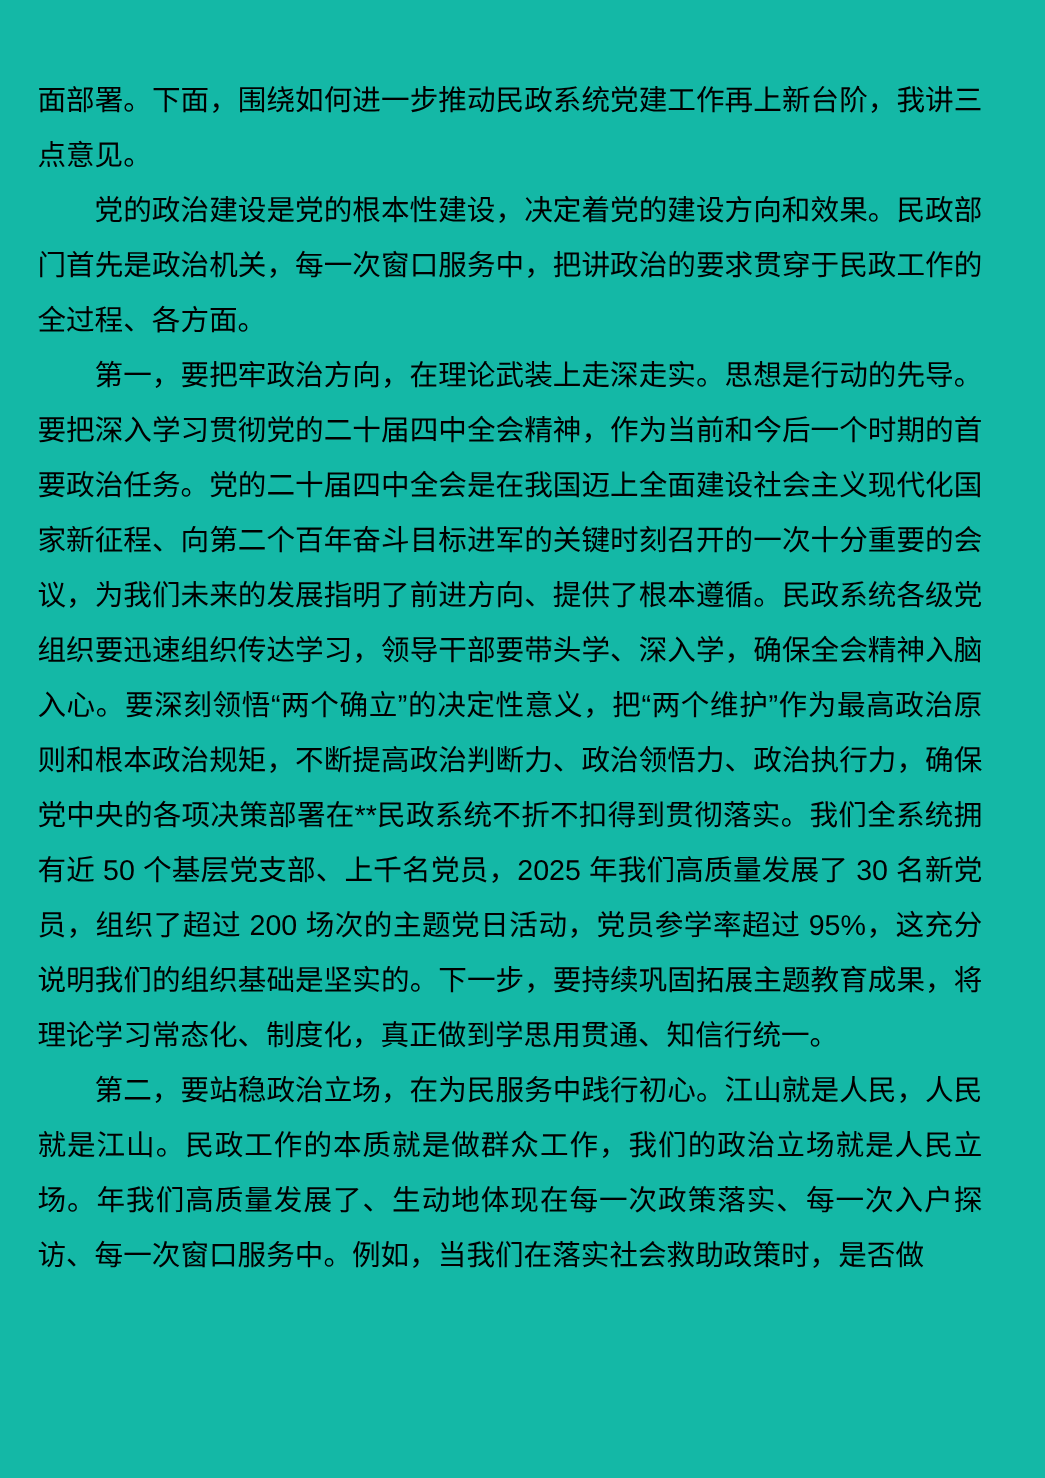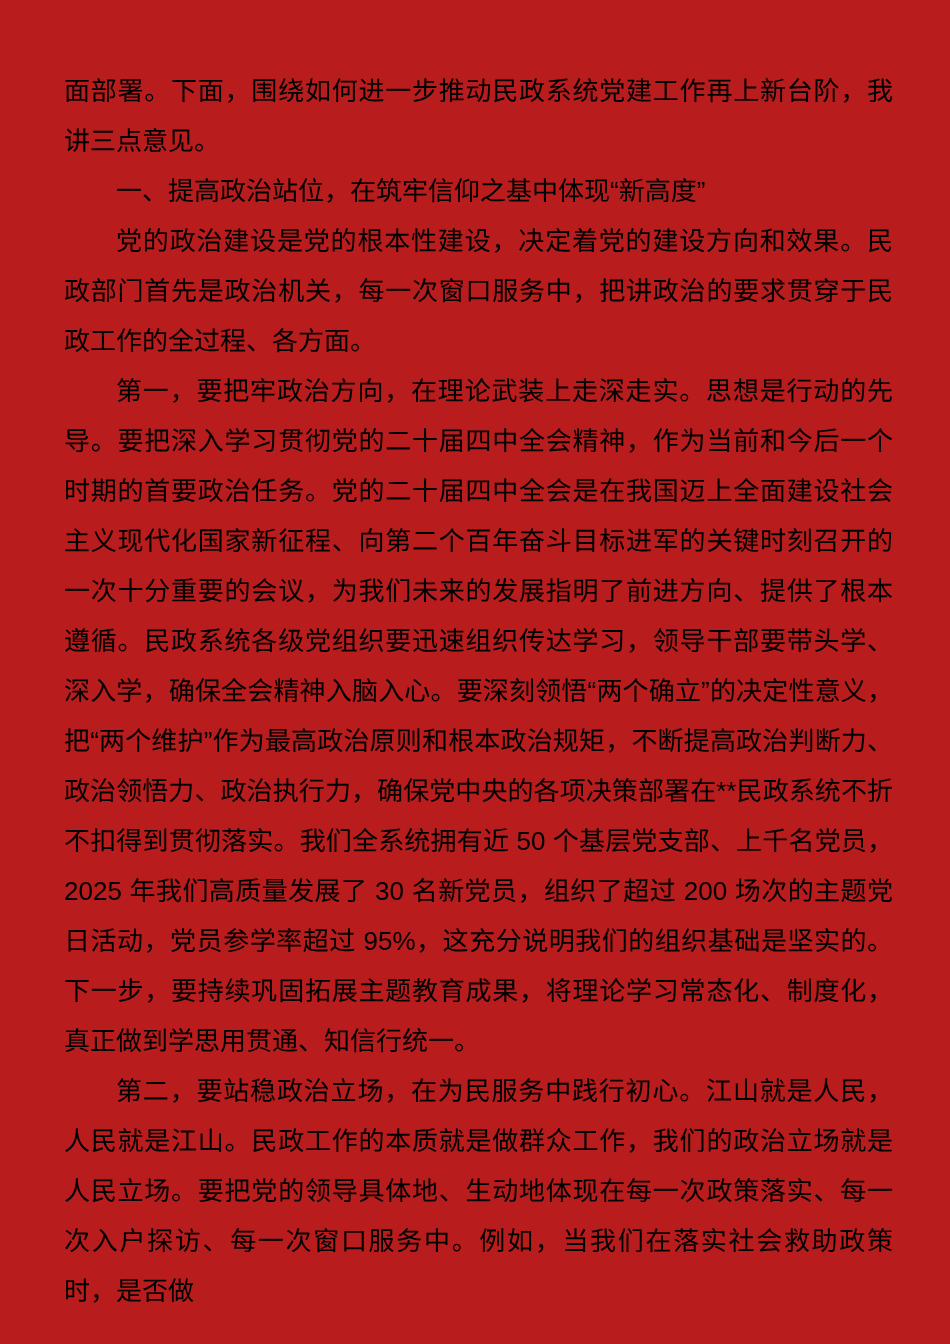--- a/index.html
+++ b/index.html
@@ -5,22 +5,22 @@
   html, body {
     margin: 0;
     padding: 0;
     background: #ffffff;
   }
   .page {
     position: relative;
     width: 950px;
     height: 1344px;
     box-sizing: border-box;
-    padding: 66px 57px 0 64px;
-    background: #b91c1c;
+    padding: 66px 57px 0 34px;
+    background: #14b8a6;
     color: #000000;
     font-family: "Liberation Sans", sans-serif;
     font-size: 26px;
     line-height: 50px;
     overflow: hidden;
   }
   .para {
     margin: 0;
     padding: 0;
     text-indent: 2em;
@@ -36,20 +36,19 @@
     
     text-indent: 2em;
   }
 </style>
 </head>
 <body>
 
 <div class="page">
   <p class="para flush">面部署。下面，围绕如何进一步推动民政系统党建工作再上新台阶，我讲三点意见。</p>
 
-  <p class="para heading">一、提高政治站位，在筑牢信仰之基中体现“新高度”</p>
 
   <p class="para">党的政治建设是党的根本性建设，决定着党的建设方向和效果。民政部门首先是政治机关，每一次窗口服务中，把讲政治的要求贯穿于民政工作的全过程、各方面。</p>
 
   <p class="para">第一，要把牢政治方向，在理论武装上走深走实。思想是行动的先导。要把深入学习贯彻党的二十届四中全会精神，作为当前和今后一个时期的首要政治任务。党的二十届四中全会是在我国迈上全面建设社会主义现代化国家新征程、向第二个百年奋斗目标进军的关键时刻召开的一次十分重要的会议，为我们未来的发展指明了前进方向、提供了根本遵循。民政系统各级党组织要迅速组织传达学习，领导干部要带头学、深入学，确保全会精神入脑入心。要深刻领悟“两个确立”的决定性意义，把“两个维护”作为最高政治原则和根本政治规矩，不断提高政治判断力、政治领悟力、政治执行力，确保党中央的各项决策部署在**民政系统不折不扣得到贯彻落实。我们全系统拥有近 50 个基层党支部、上千名党员，2025 年我们高质量发展了 30 名新党员，组织了超过 200 场次的主题党日活动，党员参学率超过 95%，这充分说明我们的组织基础是坚实的。下一步，要持续巩固拓展主题教育成果，将理论学习常态化、制度化，真正做到学思用贯通、知信行统一。</p>
 
-  <p class="para">第二，要站稳政治立场，在为民服务中践行初心。江山就是人民，人民就是江山。民政工作的本质就是做群众工作，我们的政治立场就是人民立场。要把党的领导具体地、生动地体现在每一次政策落实、每一次入户探访、每一次窗口服务中。例如，当我们在落实社会救助政策时，是否做</p>
+  <p class="para">第二，要站稳政治立场，在为民服务中践行初心。江山就是人民，人民就是江山。民政工作的本质就是做群众工作，我们的政治立场就是人民立场。年我们高质量发展了、生动地体现在每一次政策落实、每一次入户探访、每一次窗口服务中。例如，当我们在落实社会救助政策时，是否做</p>
 </div>
 
 </body></html>

